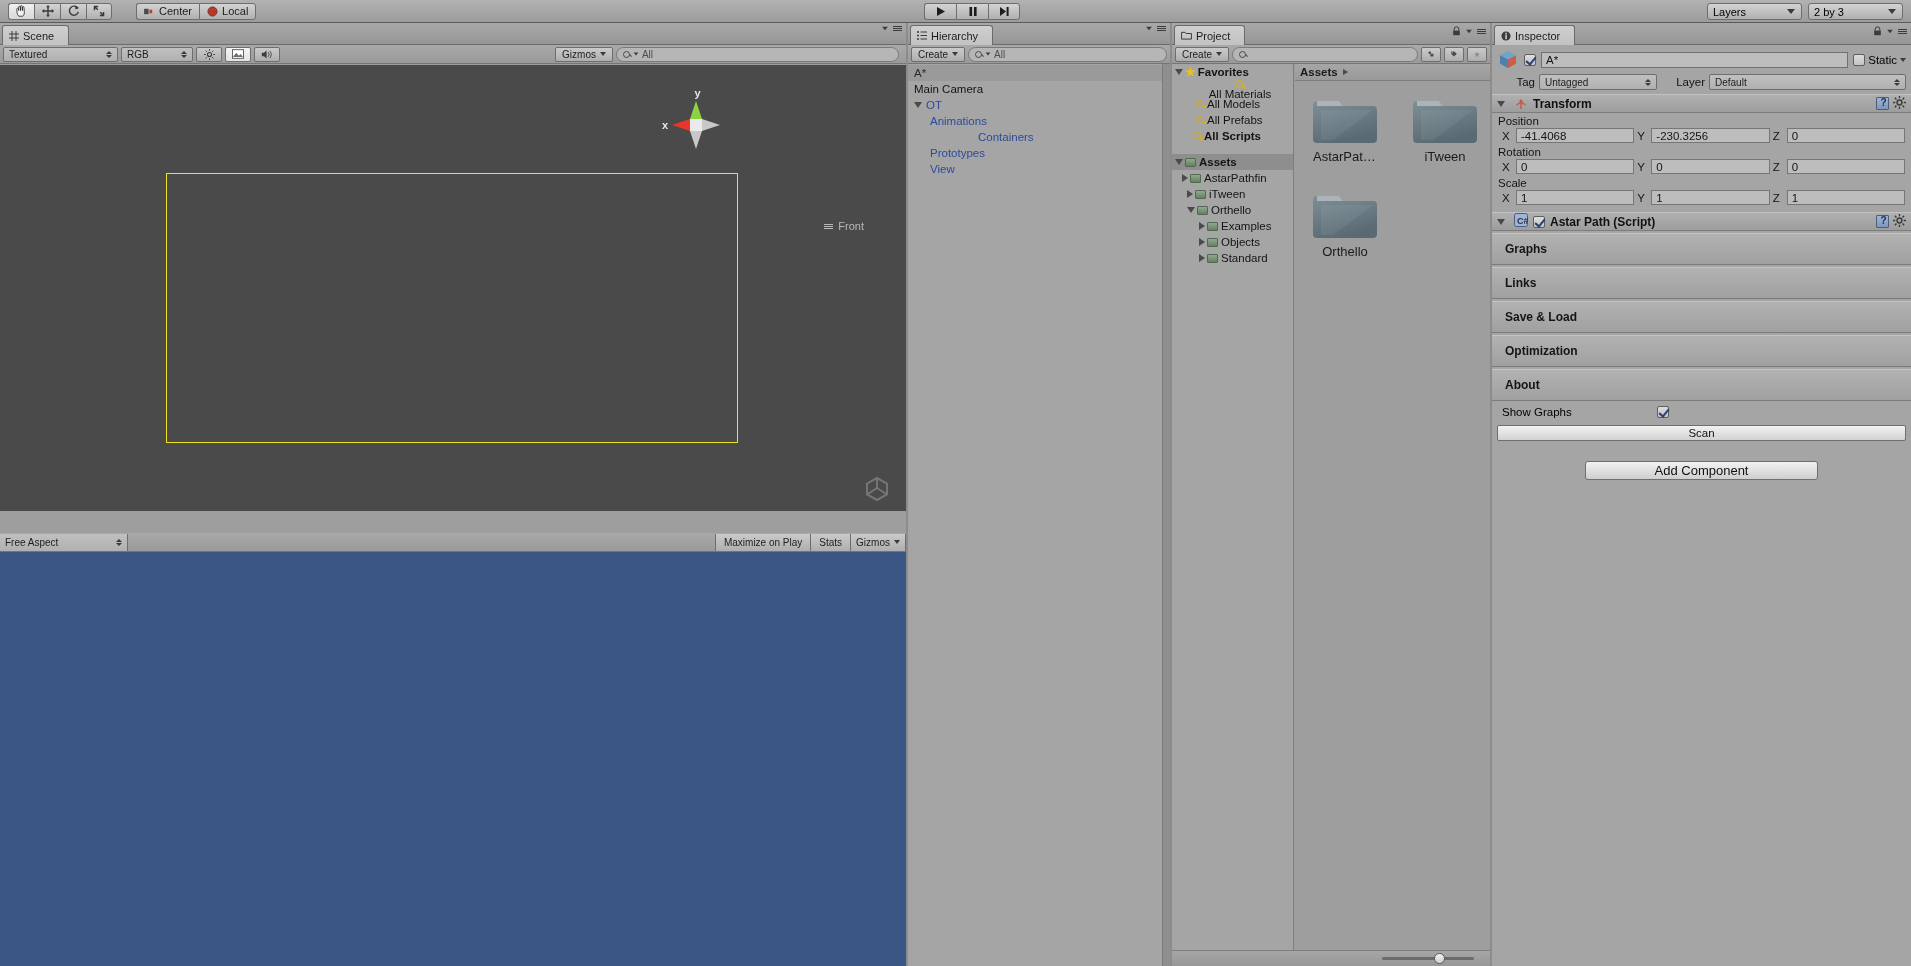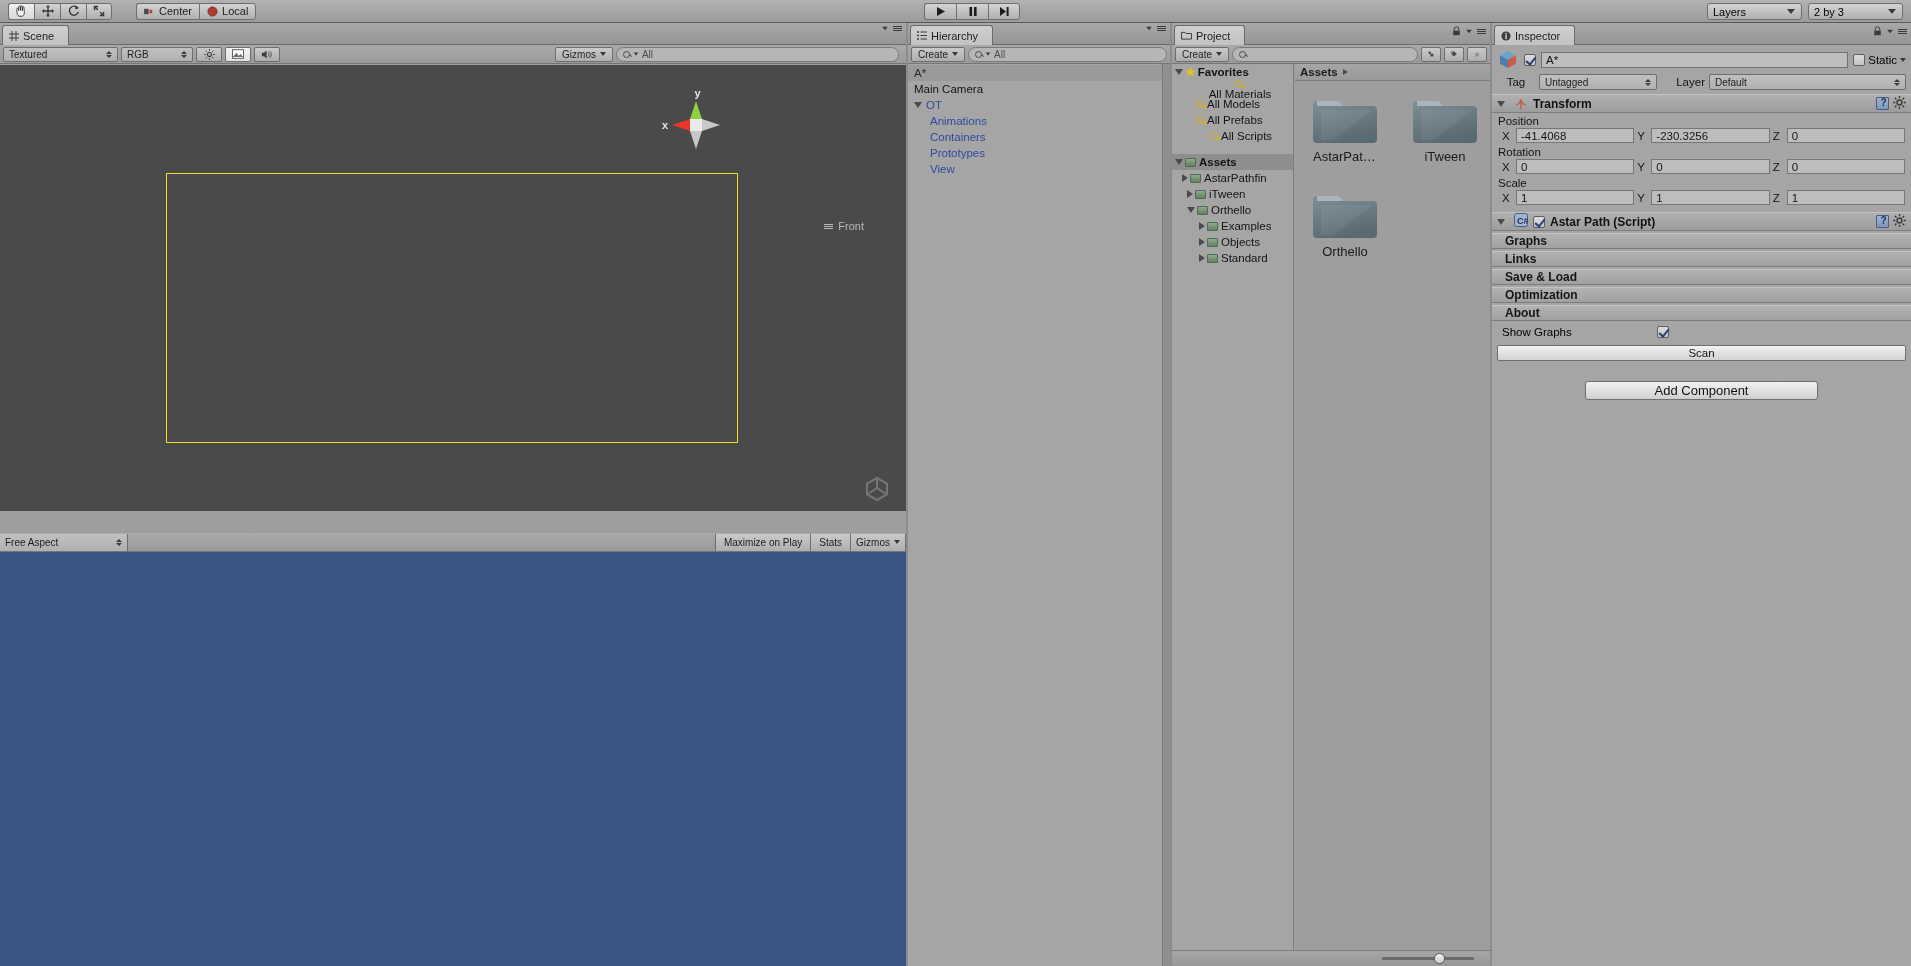--- a/index.html
+++ b/index.html
@@ -195,21 +195,21 @@
   .bookico { width:13px;height:13px;background:linear-gradient(to bottom,#9fb4d6,#7f96bd); border:1px solid #4d5e7d; border-radius:1px; position:relative;}
   .bookico:after{content:"?";position:absolute;left:3.5px;top:-1px;font-size:10px;color:#22304a;font-weight:bold;}
   .vec-label { padding:2px 0 0 6px; font-size:11.5px; color:#141414; }
   .vec-row { display:flex; align-items:center; gap:3px; padding:1px 6px 1px 10px; font-size:11.5px; }
   .vec-row .ax { width:11px; color:#141414; }
   .num-field {
     flex:1; height:15px; background:#bdbdbd; border:1px solid #767676;
     display:flex; align-items:center; padding:0 4px; font-size:11.5px; color:#141414; min-width:0;
   }
   .foldout-bar {
-    height:16px; display:flex; align-items:center; padding-left:13px;
+    height:32px; display:flex; align-items:center; padding-left:13px;
     background:linear-gradient(to bottom,#b2b2b2,#a0a0a0);
     border-top:1px solid #c4c4c4; border-bottom:1px solid #7b7b7b;
     font-weight:bold; font-size:12px; color:#151515; margin-top:2px;
   }
   .toggle-row { display:flex; align-items:center; height:22px; padding-left:10px; font-size:11.5px;}
   .toggle-row .tlabel { width:155px; }
   .wide-btn {
     height:16px; margin:2px 5px 0 5px;
     background:linear-gradient(to bottom,#f2f2f2,#d2d2d2);
     border:1px solid #6f6f6f; border-radius:2px;
@@ -461,21 +461,21 @@
           <span>Main Camera</span>
         </div>
         <div class="hier-row prefab" style="padding-left: 6px;">
           <span class="tri-d"></span>
           <span>OT</span>
         </div>
         <div class="hier-row prefab" style="padding-left: 22px;">
           <span style="width: 0px;"></span>
           <span>Animations</span>
         </div>
-        <div class="hier-row prefab" style="padding-left: 22px;">
+        <div class="hier-row prefab" style="padding-left: 22px; margin-left: 48px;">
           <span style="width: 0px;"></span>
           <span>Containers</span>
         </div>
         <div class="hier-row prefab" style="padding-left: 22px;">
           <span style="width: 0px;"></span>
           <span>Prototypes</span>
         </div>
         <div class="hier-row prefab" style="padding-left: 22px;">
           <span style="width: 0px;"></span>
           <span>View</span>
@@ -547,21 +547,21 @@
         <div class="proj-row" style="padding-left: 15px;">
           <span style="width: 9px; flex: 0 0 auto;"></span>
           <span class="mag-y"></span>
           <span style="white-space: nowrap;">All Models</span>
         </div>
         <div class="proj-row" style="padding-left: 15px;">
           <span style="width: 9px; flex: 0 0 auto;"></span>
           <span class="mag-y"></span>
           <span style="white-space: nowrap;">All Prefabs</span>
         </div>
-        <div class="proj-row" style="padding-left: 29px;">
+        <div class="proj-row" style="padding-left: 12px; font-weight: bold;">
           <span style="width: 9px; flex: 0 0 auto;"></span>
           <span class="mag-y"></span>
           <span style="white-space: nowrap;">All Scripts</span>
         </div>
         <div class="proj-row" style="padding-left: 3px; height: 10px;"></div>
         <div class="proj-row head sel" style="padding-left: 3px;">
           <span class="tri-d" style="margin-right: 2px;"></span>
           <span class="fold-ic"></span>
           <span style="white-space: nowrap;">Assets</span>
         </div>
@@ -693,21 +693,21 @@
         <span class="chk on"></span>
         <span class="name-field">A*</span>
         <span class="static-box">
           <span class="chk"></span>
           <span>Static</span>
           <span class="mini-caret"></span>
         </span>
       </div>
 
       <div class="row-taglayer">
-        <span class="lbl" style="width:38px;text-align:center">Tag</span>
+        <span class="lbl" style="width:38px;text-align:right">Tag</span>
         <span class="popup-field" style="width:118px;height:16px">
           <span>Untagged</span>
           <span class="updown">
               <i class="u"></i>
               <i class="d"></i>
             </span>
         </span>
         <span class="lbl" style="width:44px;text-align:right">Layer</span>
         <span class="popup-field" style="flex:1;height:16px">
           <span>Default</span>

